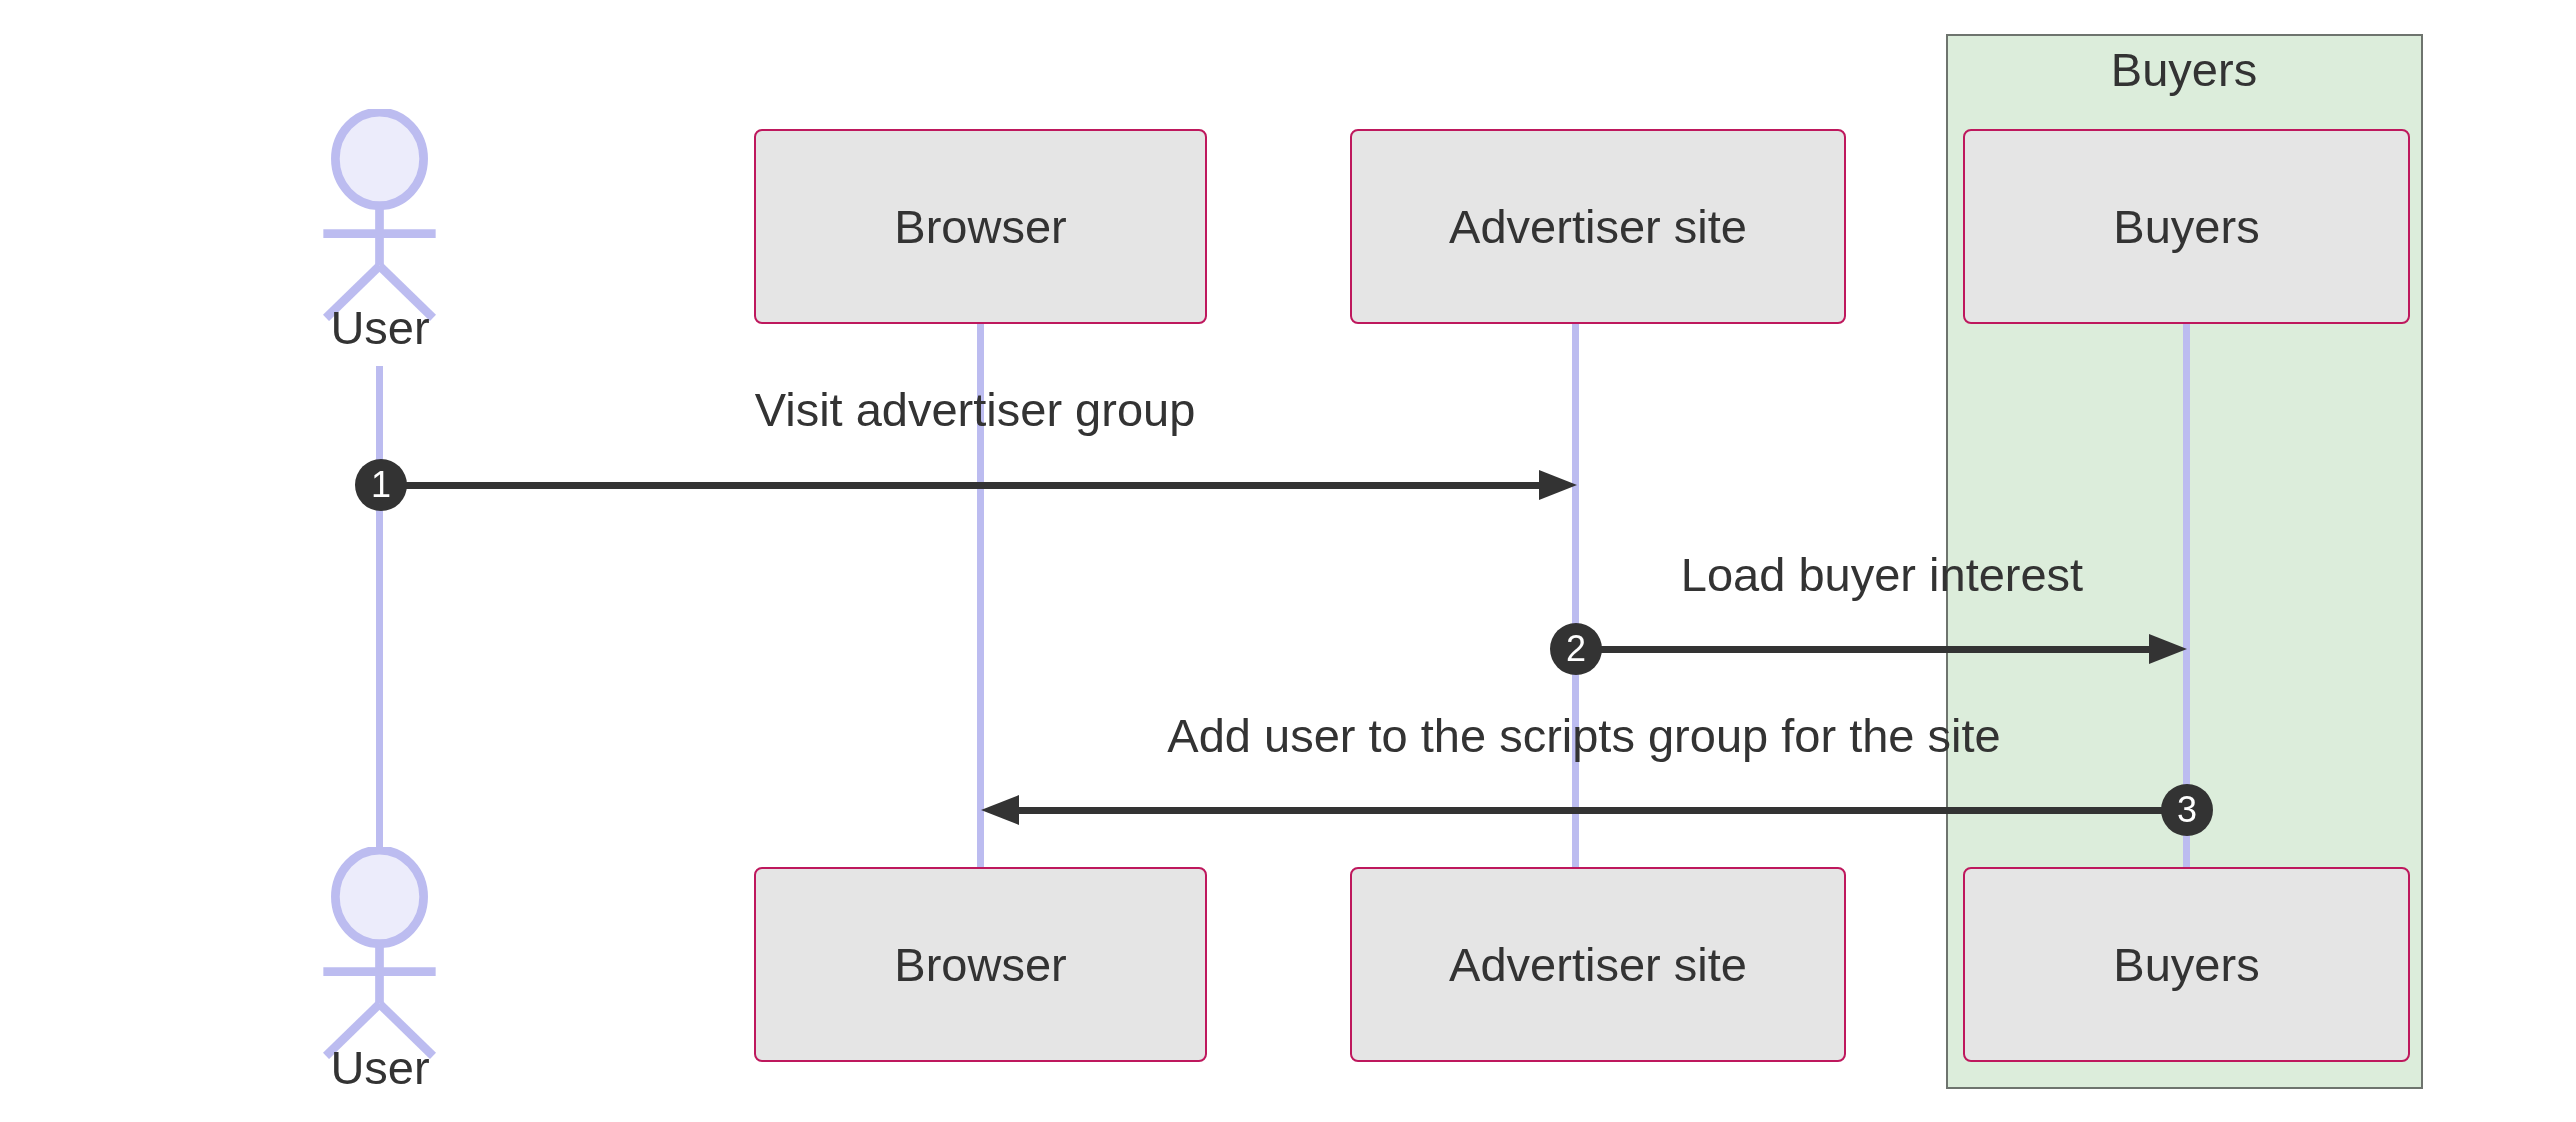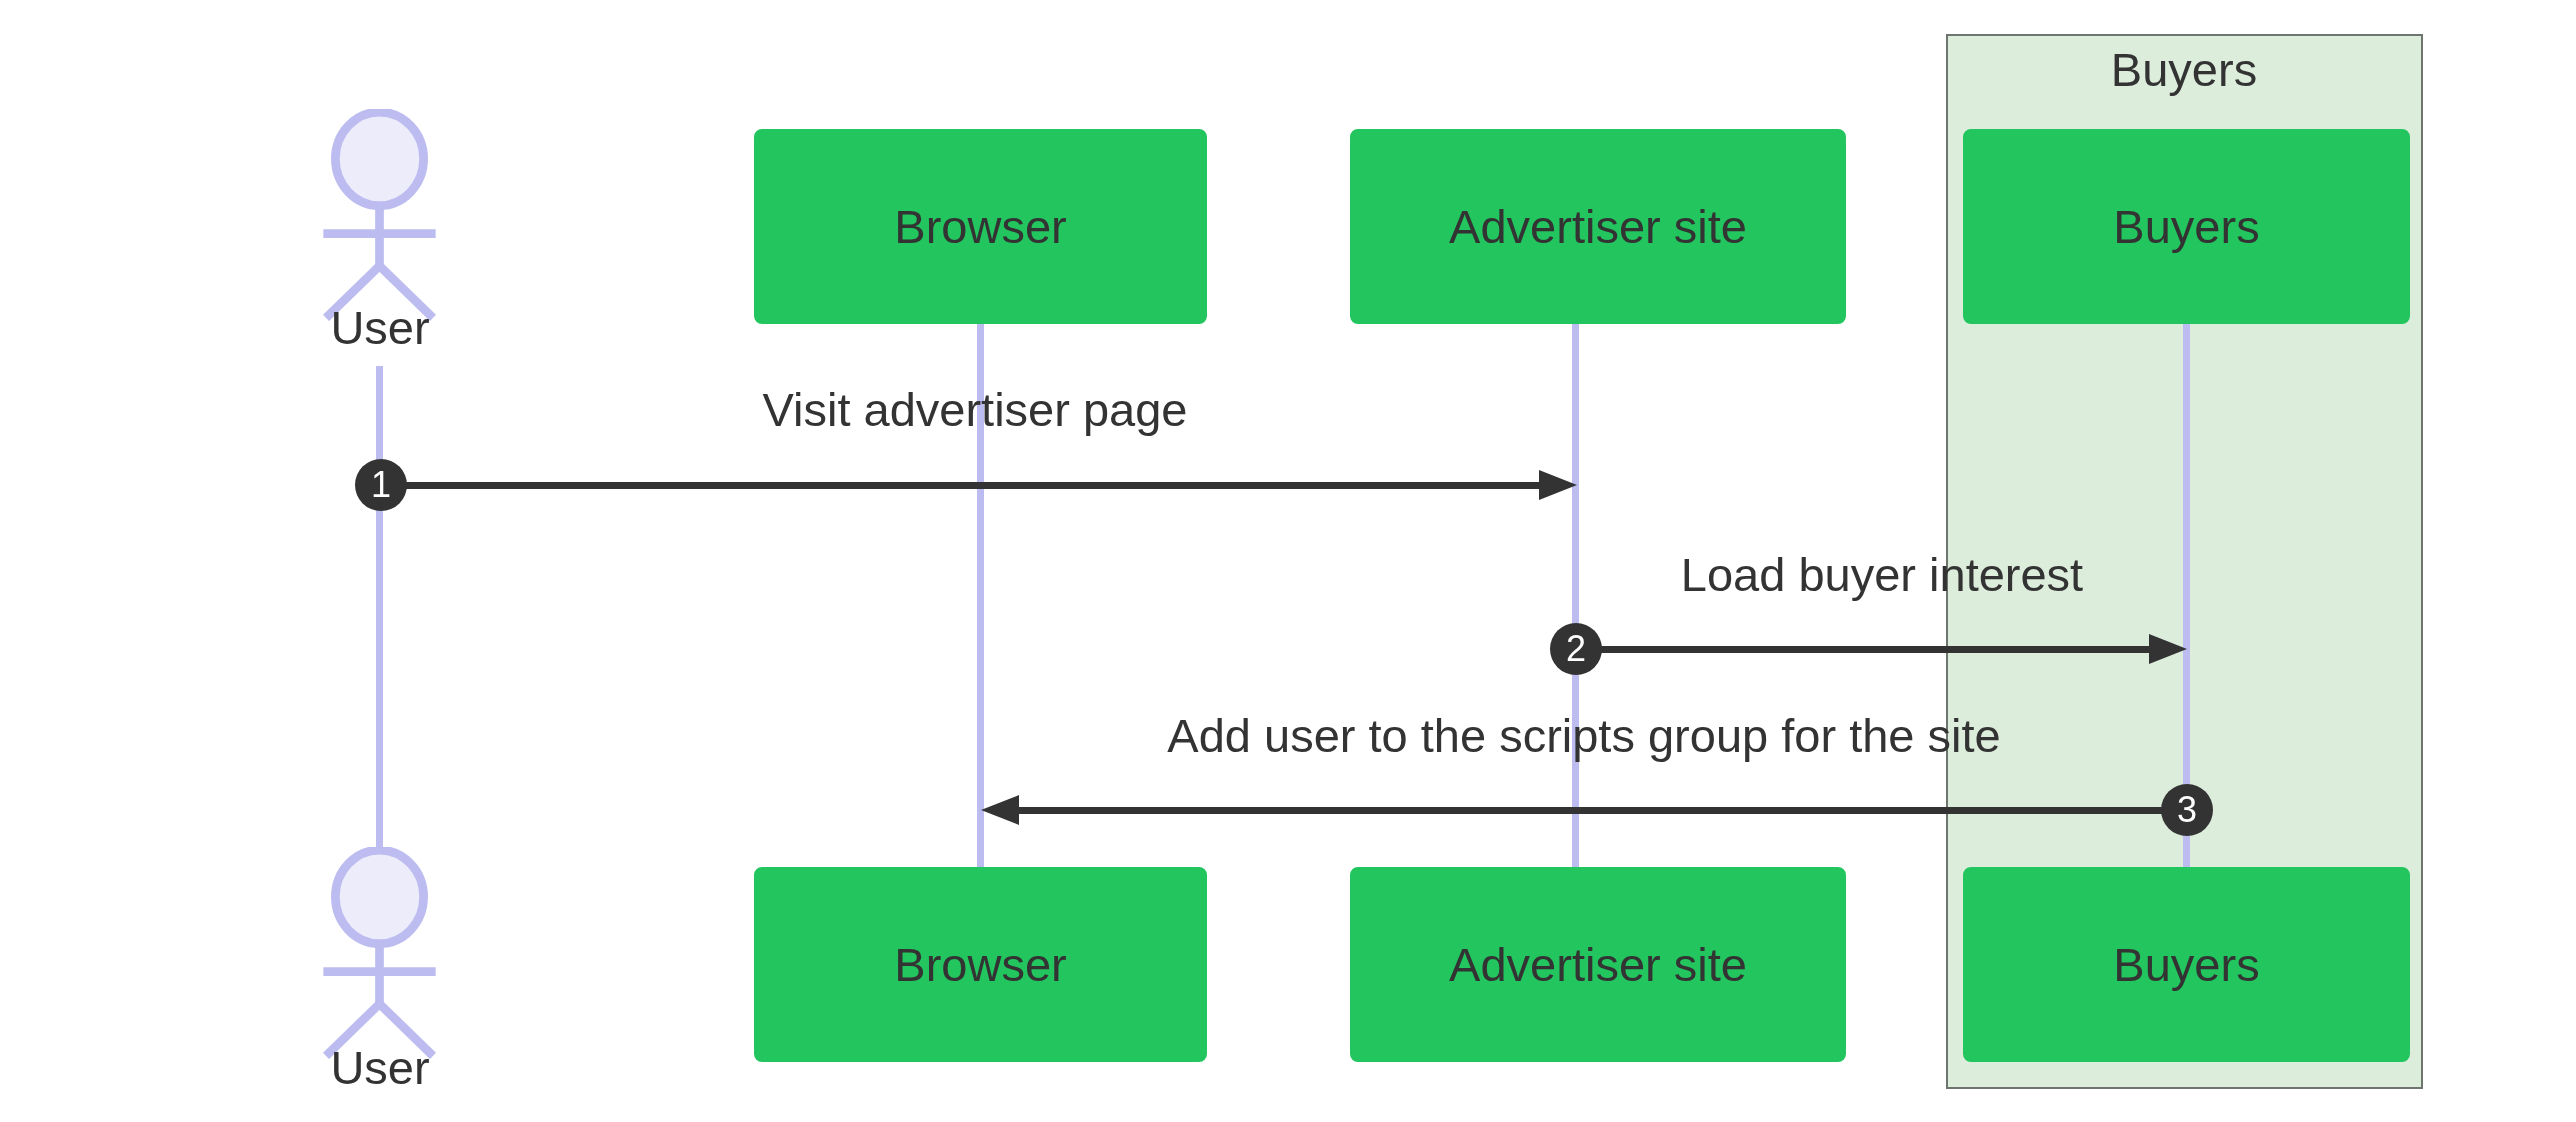--- a/index.html
+++ b/index.html
@@ -41,22 +41,22 @@
     z-index: 1;
   }
   .ll-user      { left: 376px;  top: 366px; height: 485px; }
   .ll-browser   { left: 977px; top: 322px; height: 545px; }
   .ll-advertiser{ left: 1572px; top: 322px; height: 545px; }
   .ll-buyers    { left: 2183px; top: 322px; height: 545px; }
   
   .pbox {
     position: absolute;
     height: 195px;
-    background: #22c55e;
-    border: 2px solid #22c55e;
+    background: #e5e5e5;
+    border: 2px solid #be185d;
     border-radius: 8px;
     box-sizing: border-box;
     display: flex; align-items: center; justify-content: center;
     font-size: 47px; color: #333333;
     z-index: 2;
     white-space: nowrap;
   }
   .row-top { top: 129px; }
   .row-bottom { top: 867px; }
   .pb-browser    { left: 754px; width: 453px; }
@@ -159,21 +159,21 @@
   <div class="actor-label actor-label-bottom">User</div>
 
   <div class="pbox row-top pb-browser">Browser</div>
   <div class="pbox row-top pb-advertiser">Advertiser site</div>
   <div class="pbox row-top pb-buyers">Buyers</div>
 
   <div class="pbox row-bottom pb-browser">Browser</div>
   <div class="pbox row-bottom pb-advertiser">Advertiser site</div>
   <div class="pbox row-bottom pb-buyers">Buyers</div>
 
-  <div class="msg-label msg1-label">Visit advertiser page</div>
+  <div class="msg-label msg1-label">Visit advertiser group</div>
   <div class="msg-line msg1-line"></div>
   <div class="arrowhead arrow-right ah1"></div>
   <div class="seq-badge badge1">1</div>
 
   <div class="msg-label msg2-label">Load buyer interest</div>
   <div class="msg-line msg2-line"></div>
   <div class="arrowhead arrow-right ah2"></div>
   <div class="seq-badge badge2">2</div>
 
   <div class="msg-label msg3-label">Add user to the scripts group for the site</div>

